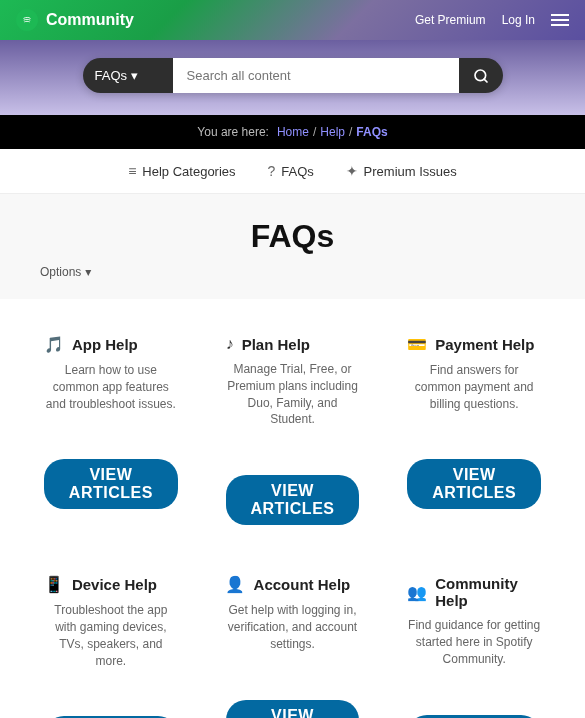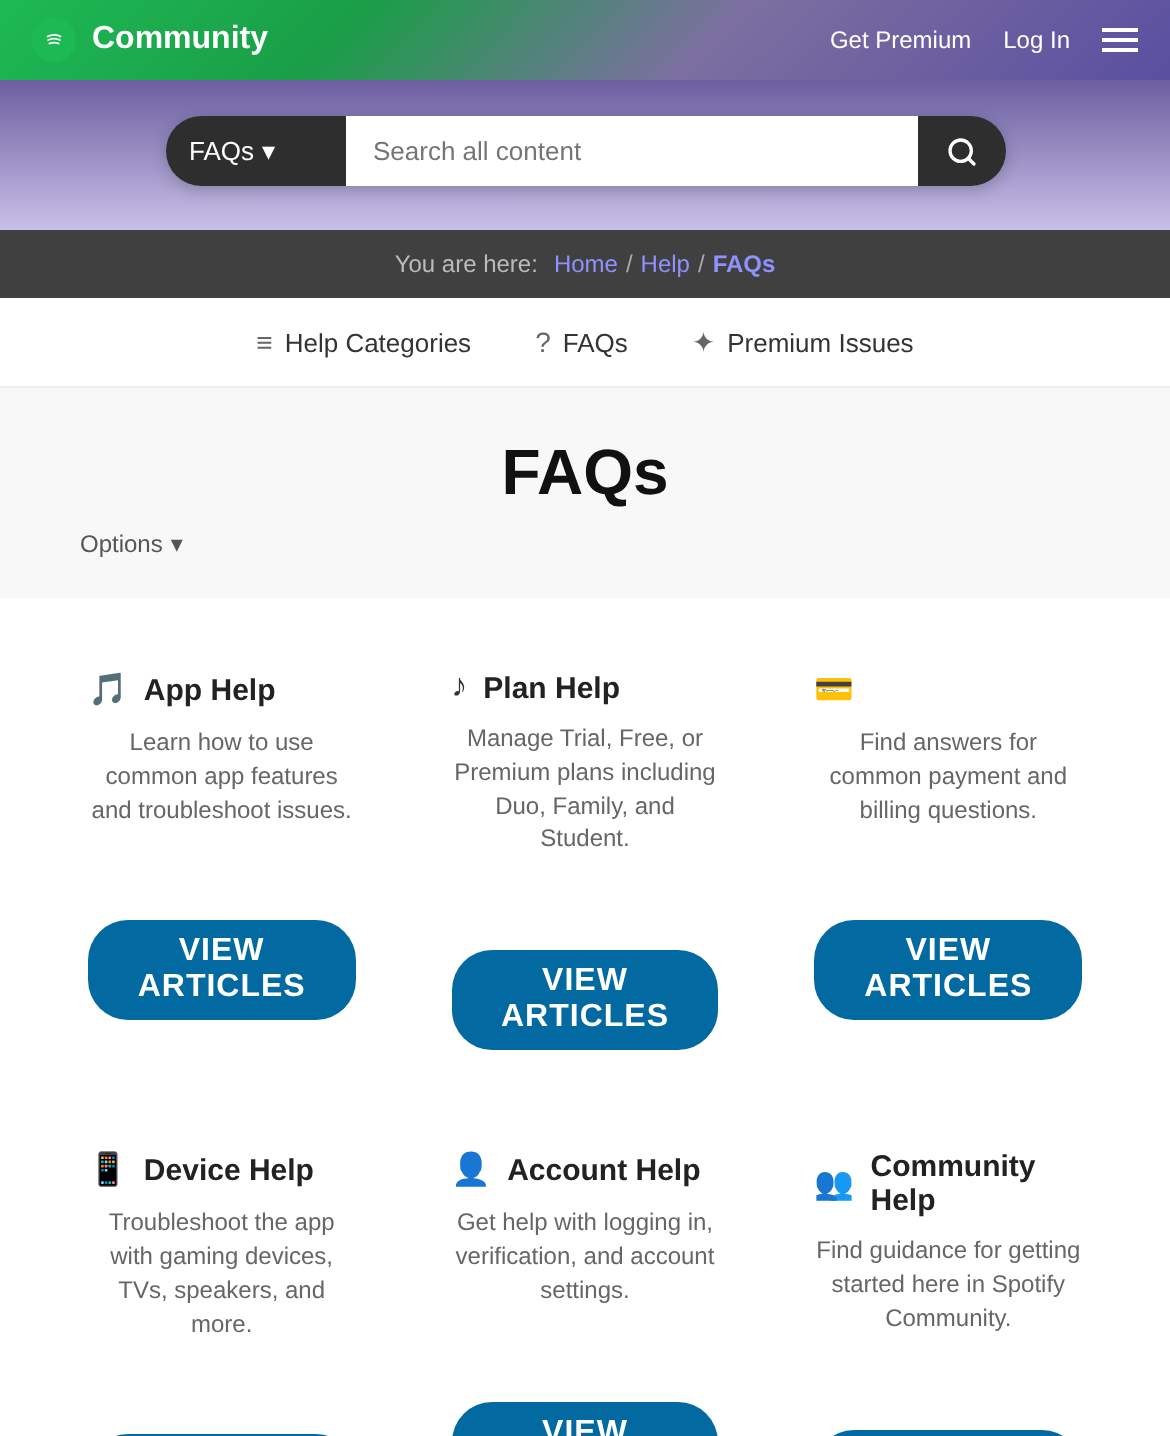--- a/index.html
+++ b/index.html
@@ -65,21 +65,21 @@
       border: none;
       padding: 0 14px;
       cursor: pointer;
       display: flex;
       align-items: center;
       color: #fff;
     }
 
     
     .breadcrumb-bar {
-      background: #404040;
+      background: #000000;
       padding: 10px 60px;
       display: flex;
       align-items: center;
       justify-content: center;
     }
     .breadcrumb { display: flex; align-items: center; gap: 4px; font-size: 12px; color: #ccc; }
     .breadcrumb-you { color: #bbb; margin-right: 4px; }
     .breadcrumb-sep { color: #aaa; }
     .breadcrumb-link { color: #9090ff; text-decoration: none; cursor: pointer; }
     .breadcrumb-current { color: #9090ff; font-weight: 600; }
@@ -232,20 +232,21 @@
         <span class="card-icon">♪</span>
         <span class="card-title">Plan Help</span>
       </div>
       <p class="card-desc">Manage Trial, Free, or Premium plans including Duo, Family, and Student.</p>
       <button class="view-btn">VIEW ARTICLES</button>
     </div>
 
     <div class="card">
       <div class="card-header">
         <span class="card-icon">💳</span>
+        <span class="card-title">Payment Help</span>
       </div>
       <p class="card-desc">Find answers for common payment and billing questions.</p>
       <button class="view-btn">VIEW ARTICLES</button>
     </div>
 
     <div class="card">
       <div class="card-header">
         <span class="card-icon">📱</span>
         <span class="card-title">Device Help</span>
       </div>

